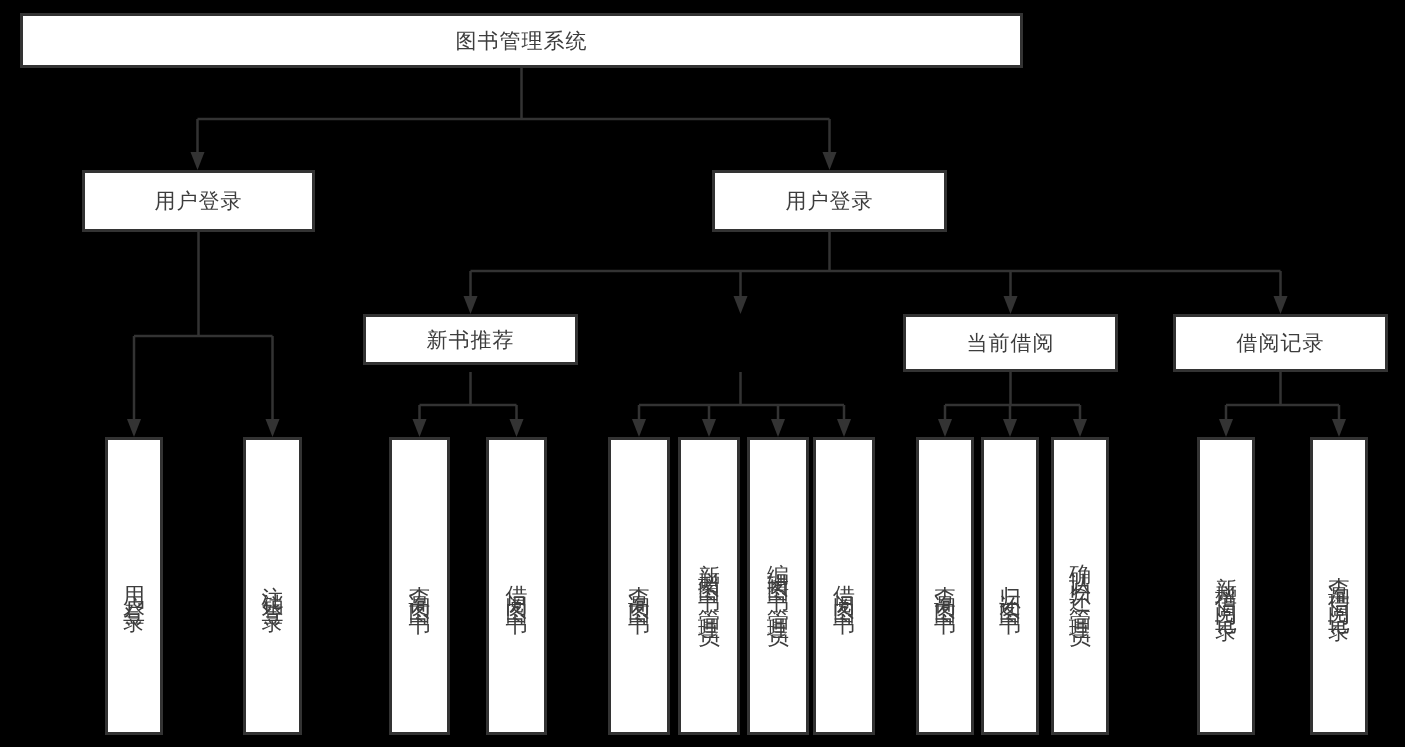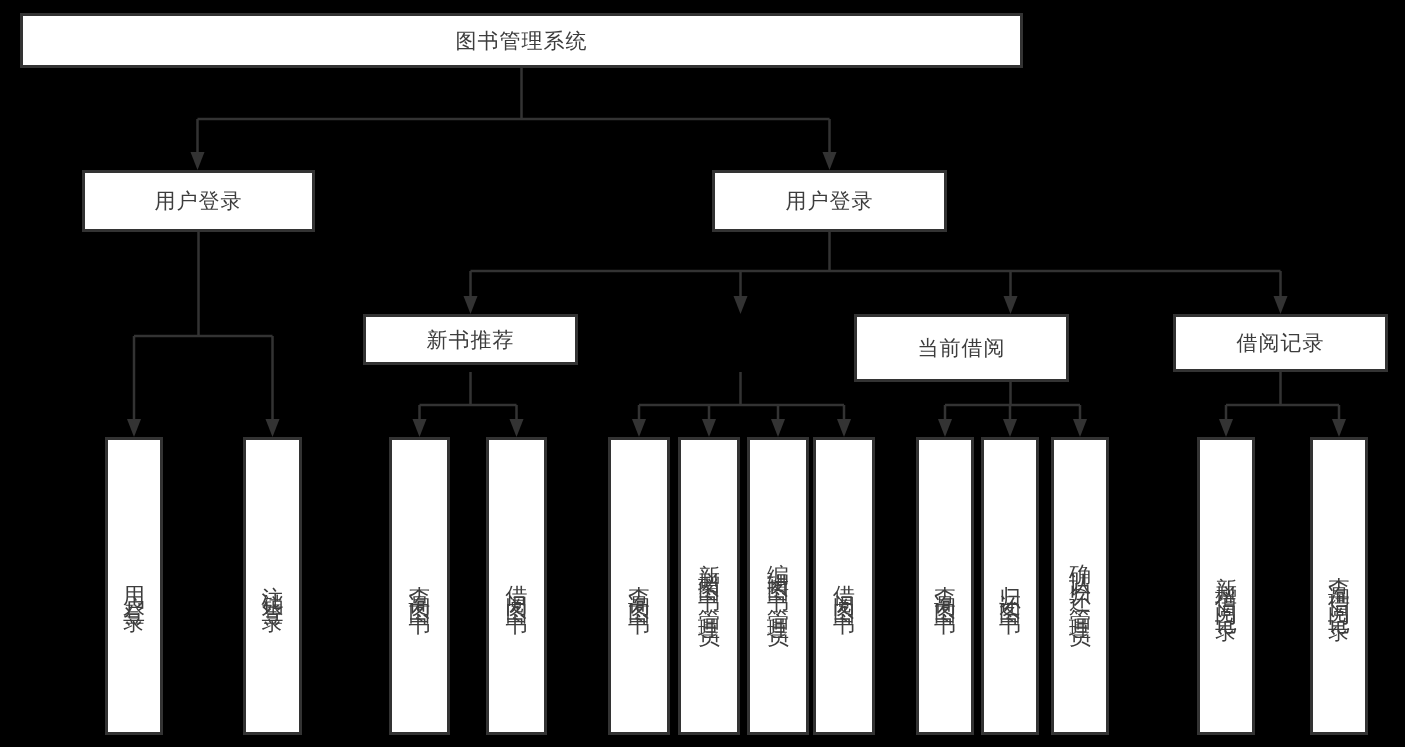--- a/index.html
+++ b/index.html
@@ -112,21 +112,21 @@
   <div class="node h" style="left:82px; top:170px; width:233px; height:62px;">
     <span>用户登录</span>
   </div>
   <div class="node h" style="left:712px; top:170px; width:235px; height:62px;">
     <span>用户登录</span>
   </div>
 
   <div class="node h" style="left:363px; top:314px; width:215px; height:51px;">
     <span>新书推荐</span>
   </div>
-  <div class="node h" style="left:854px; top:314px; width:215px; height:68px;">
+  <div class="node h" style="left:903px; top:314px; width:215px; height:58px;">
     <span>当前借阅</span>
   </div>
   <div class="node h" style="left:1173px; top:314px; width:215px; height:58px;">
     <span>借阅记录</span>
   </div>
 
   <div class="node v" style="left:105px; top:437px; width:58px; height:298px;">
     <span>用户登录</span>
   </div>
   <div class="node v" style="left:243px; top:437px; width:59px; height:298px;">

